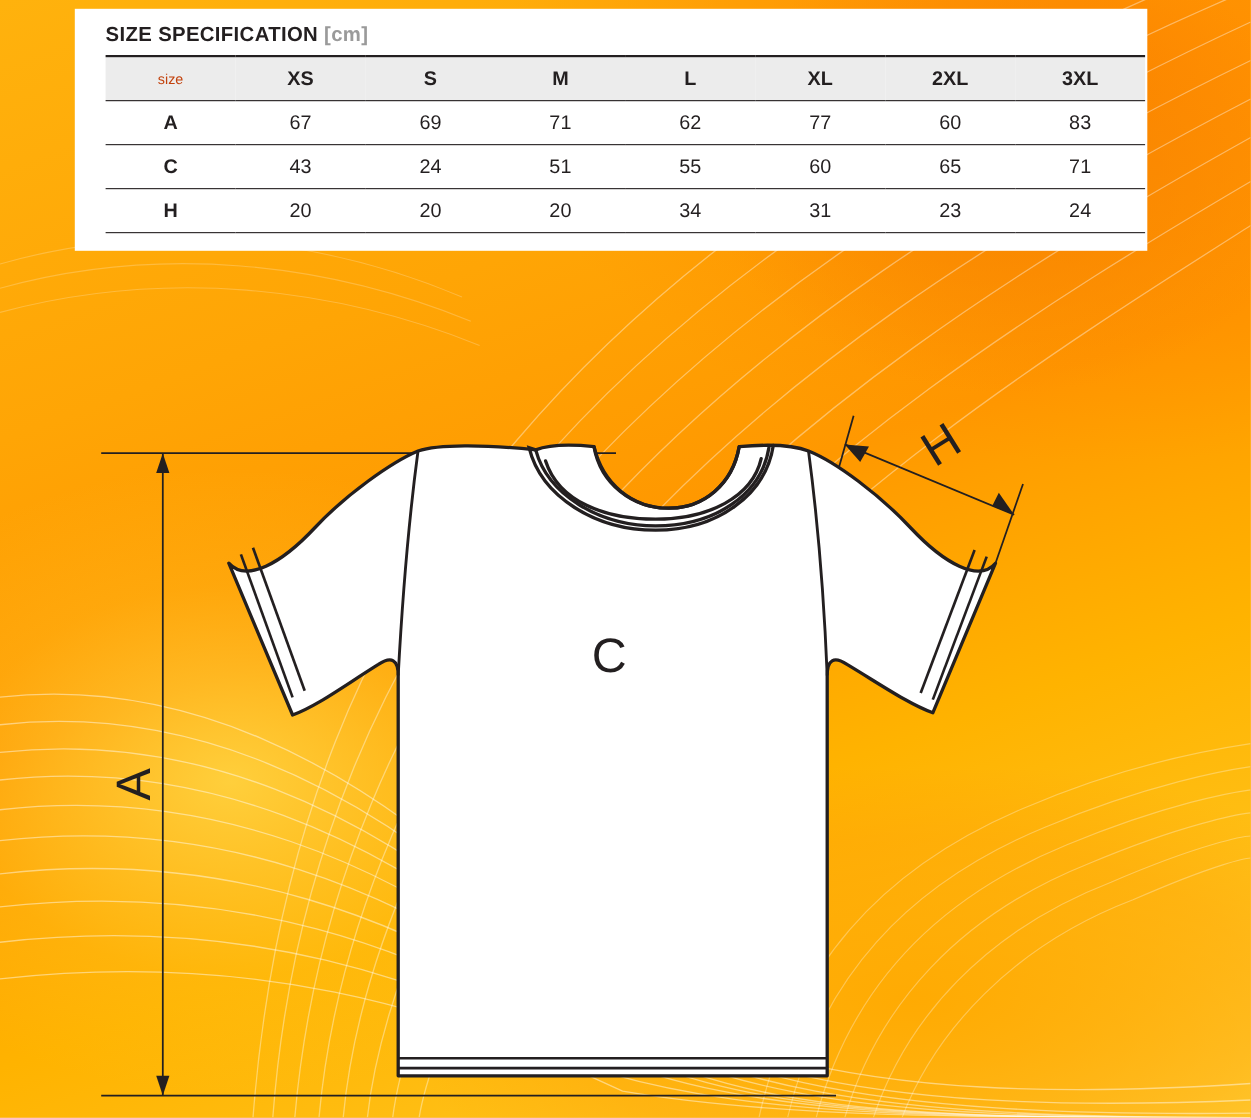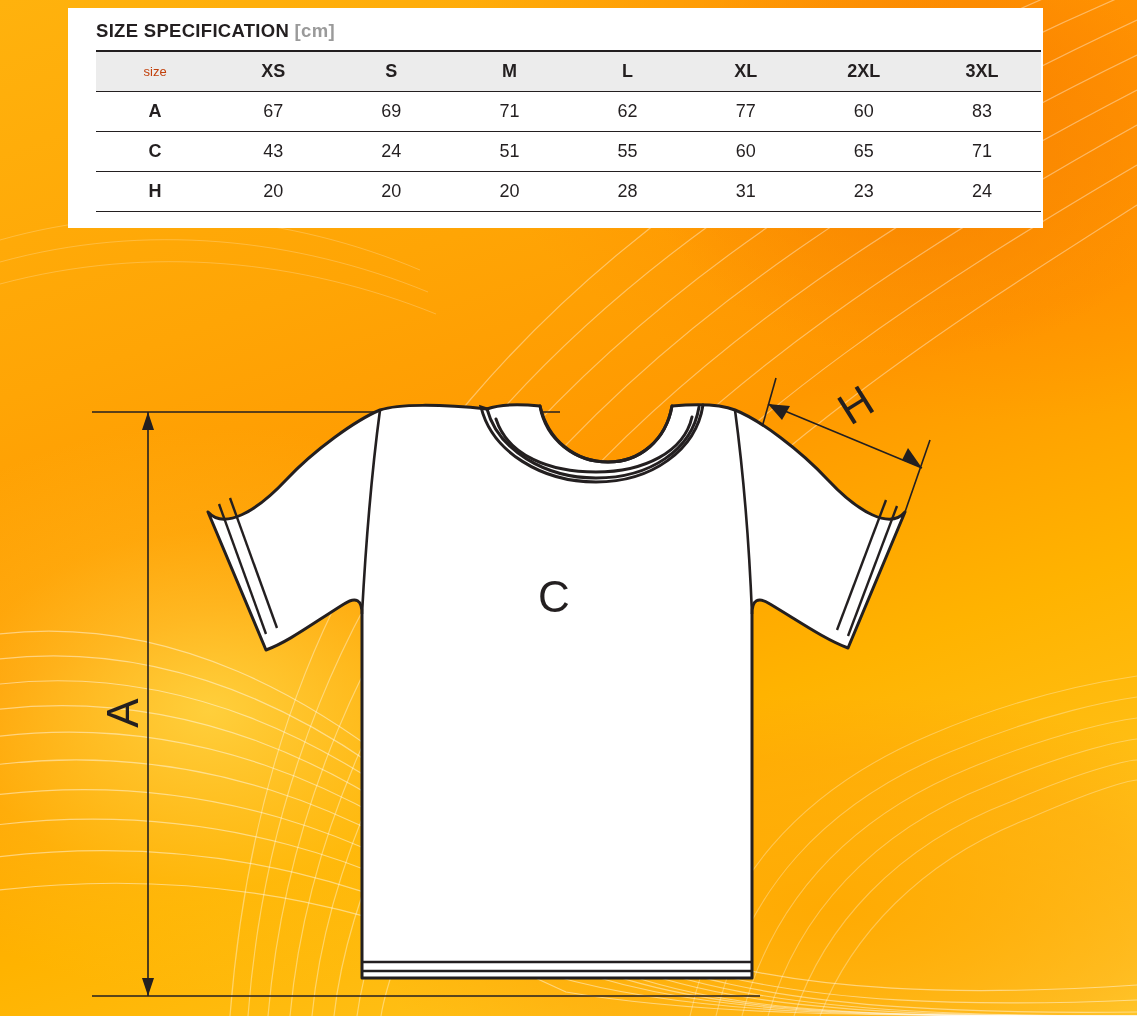--- a/index.html
+++ b/index.html
@@ -232,21 +232,21 @@
           <td>55</td>
           <td>60</td>
           <td>65</td>
           <td>71</td>
         </tr>
         <tr>
           <td class="rowhead">H</td>
           <td>20</td>
           <td>20</td>
           <td>20</td>
-          <td>28</td>
+          <td>34</td>
           <td>31</td>
           <td>23</td>
           <td>24</td>
         </tr>
       </tbody>
     </table>
     <div class="spec-foot"></div>
   </div>
 
   <svg class="drawing" viewBox="0 0 1137 1016">

